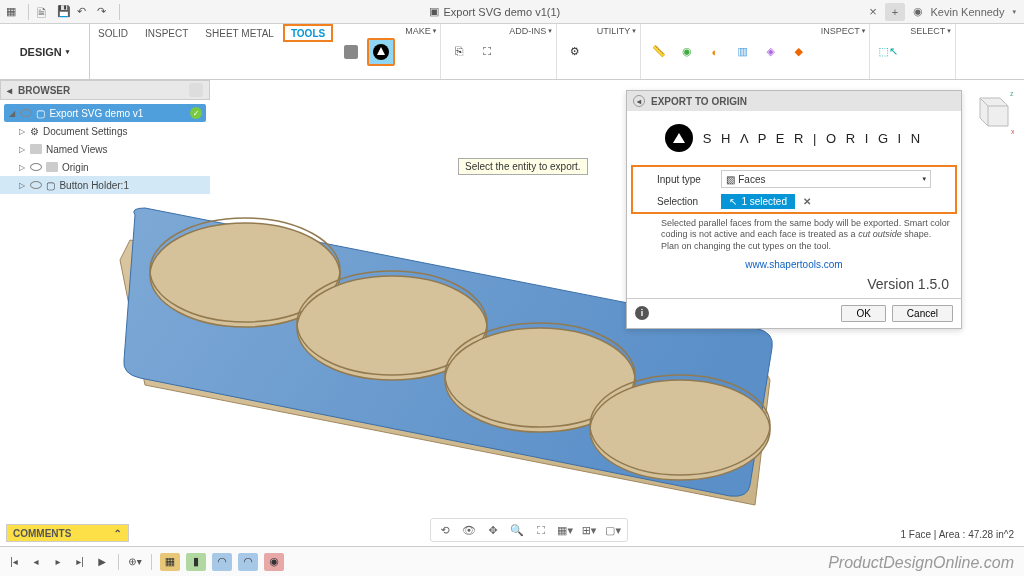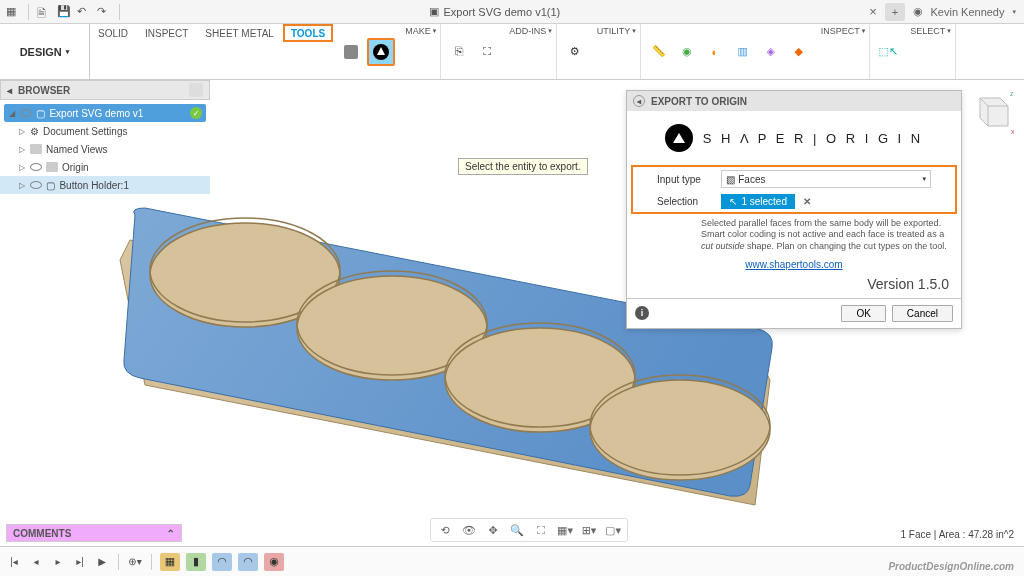--- a/index.html
+++ b/index.html
@@ -41,35 +41,35 @@
 .logo-row{height:54px;display:flex;align-items:center;justify-content:center;gap:10px}
 .logo-circ{width:28px;height:28px;border-radius:50%;background:#000;display:flex;align-items:center;justify-content:center}
 .logo-tri{width:0;height:0;border-left:6px solid transparent;border-right:6px solid transparent;border-bottom:10px solid #fff}
 .logo-txt{font-size:13px;letter-spacing:3px;color:#222;font-weight:400}
 .form-row{display:flex;align-items:center;padding:3px 24px;gap:8px;font-size:10px;color:#333}
 .form-label{width:56px}
 .form-ctrl{flex:1;border:1px solid #ccc;height:18px;display:flex;align-items:center;padding:0 4px;font-size:10px;justify-content:space-between}
 .sel-chip{background:#0696d7;color:#fff;padding:2px 8px;font-size:10px;display:flex;align-items:center;gap:4px}
 .sel-x{color:#666;font-weight:600}
 .hl-box{border:2px solid #f08020;margin:0 4px}
-.desc{padding:4px 10px 2px 74px;font-size:9px;color:#555;line-height:1.25}
+.desc{padding:4px 10px 2px 34px;font-size:9px;color:#555;line-height:1.25}
 .desc i{font-style:italic}
 .link{text-align:center;padding:4px 0}
-.link a{color:#1060c0;font-size:10px;text-decoration:underline}
+.link a{color:#1060c0;font-size:10px;}
 .ver{text-align:right;padding:2px 12px 6px;font-size:14px;color:#444}
 .panel-ftr{border-top:1px solid #ccc;display:flex;align-items:center;padding:6px 8px;gap:6px}
 .info-i{width:14px;height:14px;border-radius:50%;background:#555;color:#fff;display:flex;align-items:center;justify-content:center;font-size:9px;font-weight:700}
 .btn{border:1px solid #aaa;background:#f4f4f4;padding:2px 14px;font-size:10px;border-radius:1px}
 .viewcube{position:absolute;right:10px;top:88px;width:48px;height:48px}
-.comments-bar{position:absolute;left:6px;bottom:34px;width:176px;height:18px;background:#f0abfc;border:1px solid #ccc;display:flex;align-items:center;padding:0 6px;font-size:10px;font-weight:600;color:#555}
+.comments-bar{position:absolute;left:6px;bottom:34px;width:123px;height:18px;background:#fde047;border:1px solid #ccc;display:flex;align-items:center;padding:0 6px;font-size:10px;font-weight:600;color:#555}
 .status{position:absolute;right:10px;bottom:36px;font-size:10px;color:#444}
 .timeline{position:absolute;left:0;bottom:0;right:0;height:30px;border-top:1px solid #ccc;display:flex;align-items:center;padding:0 6px;gap:6px;background:#fafafa}
 .tl-btn{width:16px;height:16px;display:flex;align-items:center;justify-content:center;color:#555;font-size:10px}
 .tl-ico{width:20px;height:18px;border-radius:2px;display:flex;align-items:center;justify-content:center}
-.watermark{position:absolute;right:10px;bottom:4px;font-size:10px;font-weight:700;color:#999;font-style:italic;pointer-events:none}
+.watermark{position:absolute;right:10px;bottom:4px;font-size:16px;font-weight:400;color:#999;font-style:italic;pointer-events:none}
 .nav-toolbar{position:absolute;left:430px;bottom:34px;display:flex;gap:4px;background:#fff;border:1px solid #ddd;border-radius:3px;padding:2px 4px}
 .nav-btn{width:20px;height:18px;display:flex;align-items:center;justify-content:center;color:#666;font-size:11px}
 .canvas{position:absolute;left:0;top:80px;right:0;bottom:30px;z-index:-1}
 </style>
 </head>
 <body>
 
 <svg class="canvas" viewBox="0 0 1024 466">
   <defs>
     <linearGradient id="wood" x1="0" y1="0" x2="1" y2="1">

